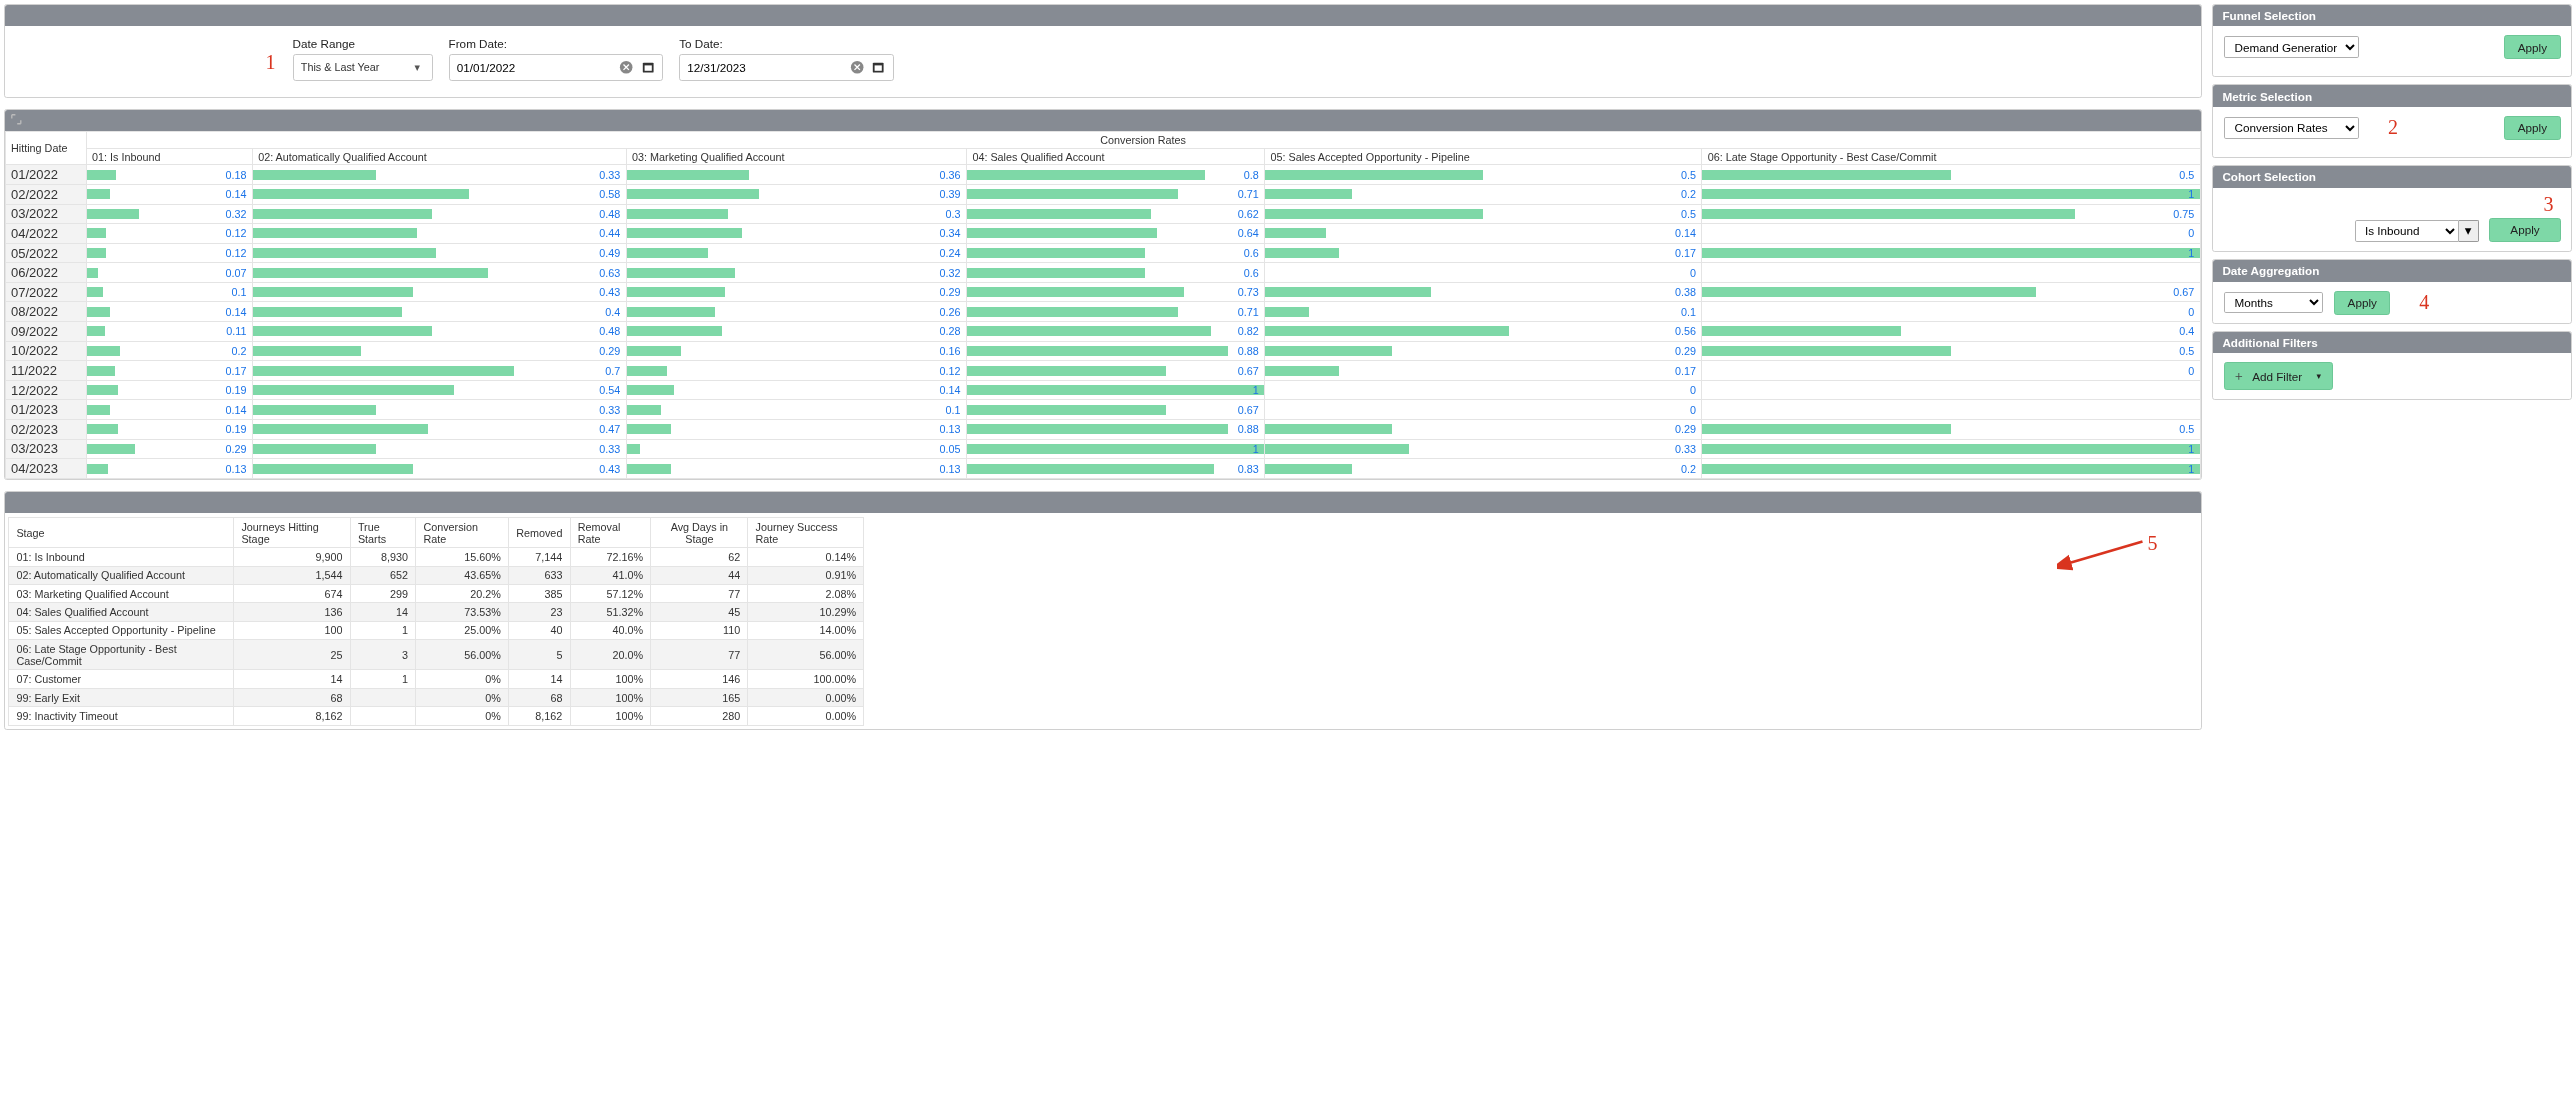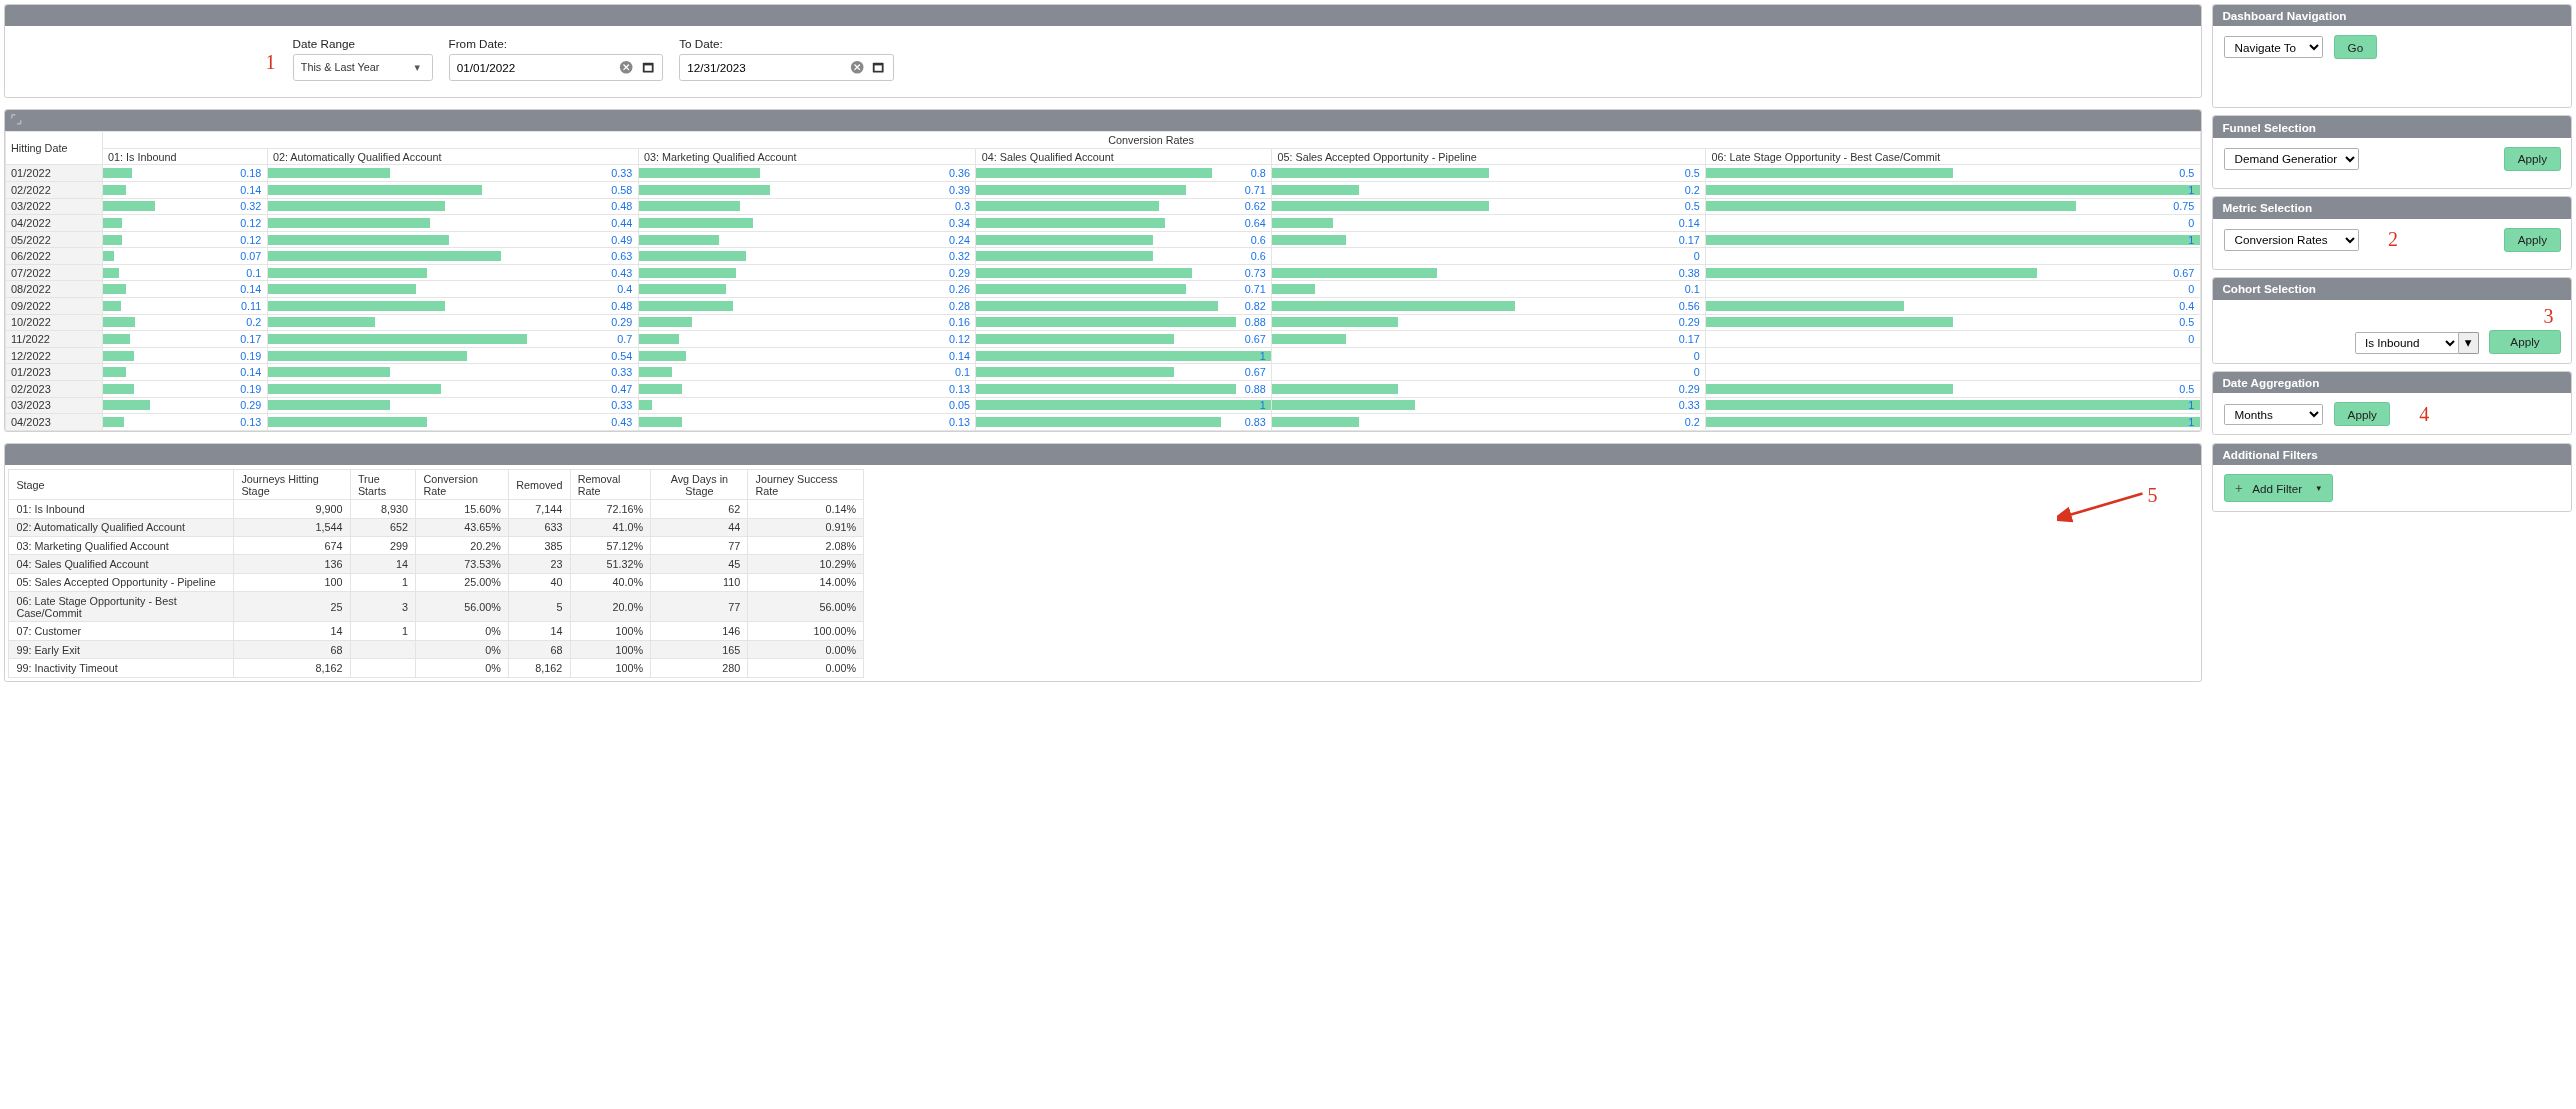--- a/index.html
+++ b/index.html
@@ -21,21 +21,21 @@
 .ico { width: 14.4px; height: 14.4px; display: inline-flex; align-items: center; justify-content: center; cursor: pointer; color: #555; }
 .ico svg { width: 14.4px; height: 14.4px; }
 
 
 .chart-wrap { position: relative; }
 .expand-ico { position: absolute; top: 3.6px; left: 5.4px; color: #bbb; cursor: pointer; }
 .ct { width: 100%; border-collapse: collapse; font-size: 10.8px; }
 .ct th, .ct td { border: 0.9px solid #e4e4e4; padding: 1.8px 5.4px; height: 15.3px; vertical-align: middle; }
 .ct thead th { background: #fff; font-weight: 500; text-align: left; }
 .ct .group-hdr { text-align: center; }
-.ct tbody td.cohort { background: #f3f3f3; width: 97px; font-size: 11px; }
+.ct tbody td.cohort { background: #f3f3f3; width: 81px; font-size: 13px; }
 .ct .bar-cell { position: relative; padding: 0; }
 .ct .bar-inner { display: flex; align-items: center; height: 13.5px; position: relative; }
 .ct .bar { height: 10px; background: #7ed8a7; }
 .ct .bar-val { position: absolute; right: 5.4px; color: #1a73e8; font-size: 10.8px; }
 
 
 .st { width: 856px; border-collapse: collapse; font-size: 10.8px; }
 .st th, .st td { border: 0.9px solid #e4e4e4; padding: 2.7px 7.2px; height: 15.3px; }
 .st thead th { background: #fff; font-weight: 500; text-align: left; }
 .st tbody tr:nth-child(even) td { background: #f3f3f3; }
@@ -872,31 +872,20 @@
             </marker>
           </defs>
         <line x1="95" y1="5" x2="10" y2="30" stroke="#d9341f" stroke-width="3" marker-end="url(#ah)"></line>
       </svg>
     </div>
 
   </div>
 
   <div class="side-col">
 
-    <div class="panel">
-      <div class="panel-hdr">Dashboard Navigation</div>
-      <div class="panel-body" style="height:81px;">
-        <div class="side-row">
-          <select class="sel sel-nav">
-            <option>Navigate To</option>
-          </select>
-          <button class="btn-g">Go</button>
-        </div>
-      </div>
-    </div>
 
     <div class="panel">
       <div class="panel-hdr">Funnel Selection</div>
       <div class="panel-body" style="height:50px;">
         <div class="side-row">
           <select class="sel sel-funnel">
             <option>Demand Generation</option>
           </select>
           <span style="flex:1"></span>
           <button class="btn-g">Apply</button>

